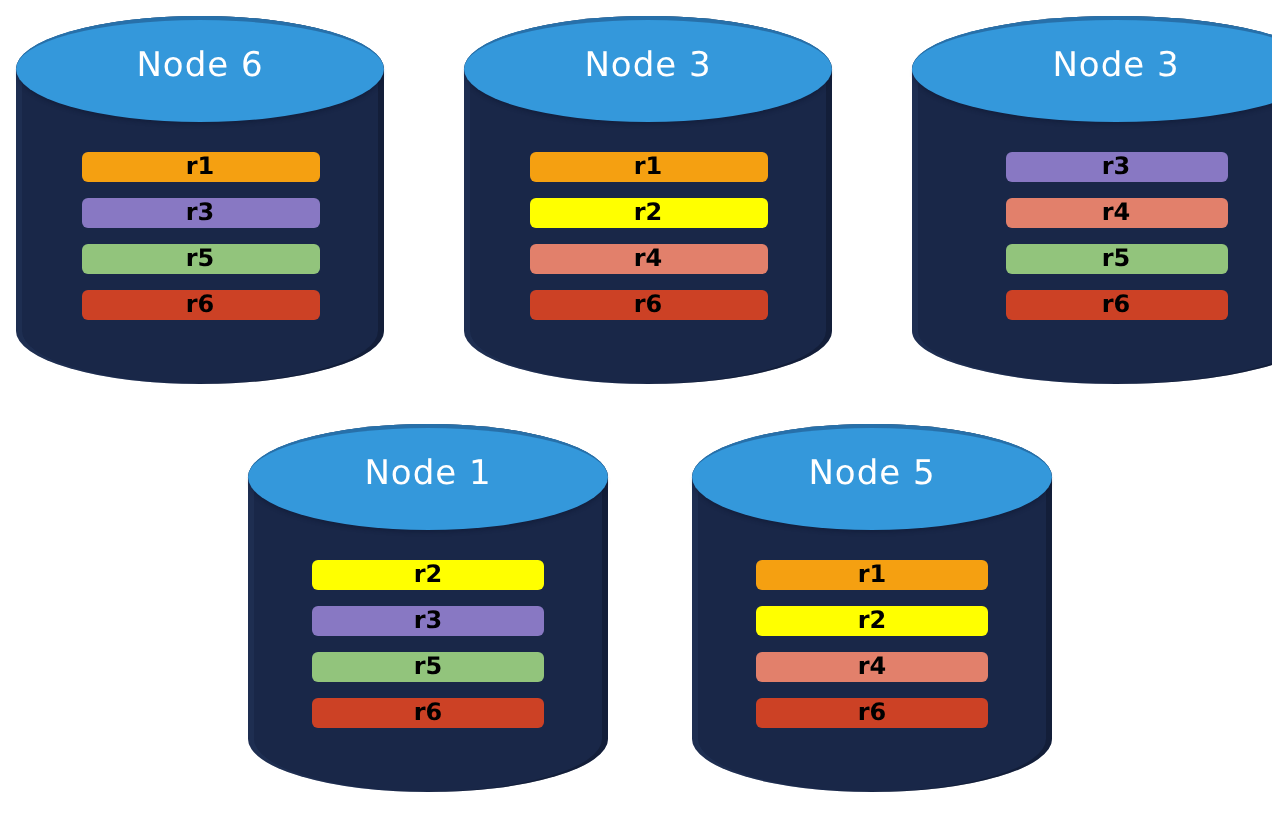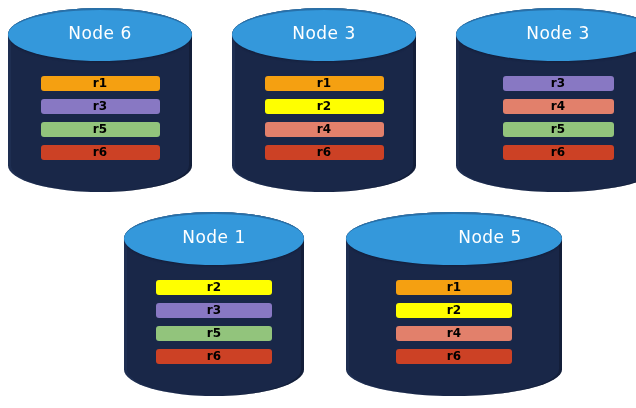--- a/index.html
+++ b/index.html
@@ -138,21 +138,21 @@
       <div class="cyl-top" style="height: 53px; background: rgb(52, 152, 219);"></div>
       <div class="cyl-top-shade" style="height: 53px; top: 0px;"></div>
       <div class="node-label" style="top: 15px; color: rgb(255, 255, 255);">Node 1</div>
       <div class="replicas" style="top: 68px; gap: 8px;">
         <div class="replica" style="width: 116px; background: rgb(255, 255, 0);">r2</div>
         <div class="replica" style="width: 116px; background: rgb(136, 120, 195);">r3</div>
         <div class="replica" style="width: 116px; background: rgb(146, 196, 124);">r5</div>
         <div class="replica" style="width: 116px; background: rgb(204, 65, 37);">r6</div>
       </div>
     </div>
-    <div class="node" style="left: 346px; top: 212px; width: 180px; height: 184px; padding-left: 36px;">
+    <div class="node" style="left: 346px; top: 212px; width: 180px; height: 184px;">
       <div class="cyl-body" style="background: rgb(25, 39, 72);"></div>
       <div class="cyl-top" style="height: 53px; background: rgb(52, 152, 219);"></div>
       <div class="cyl-top-shade" style="height: 53px; top: 0px;"></div>
       <div class="node-label" style="top: 15px; color: rgb(255, 255, 255);">Node 5</div>
       <div class="replicas" style="top: 68px; gap: 8px;">
         <div class="replica" style="width: 116px; background: rgb(245, 160, 17);">r1</div>
         <div class="replica" style="width: 116px; background: rgb(255, 255, 0);">r2</div>
         <div class="replica" style="width: 116px; background: rgb(226, 128, 107);">r4</div>
         <div class="replica" style="width: 116px; background: rgb(204, 65, 37);">r6</div>
       </div>

